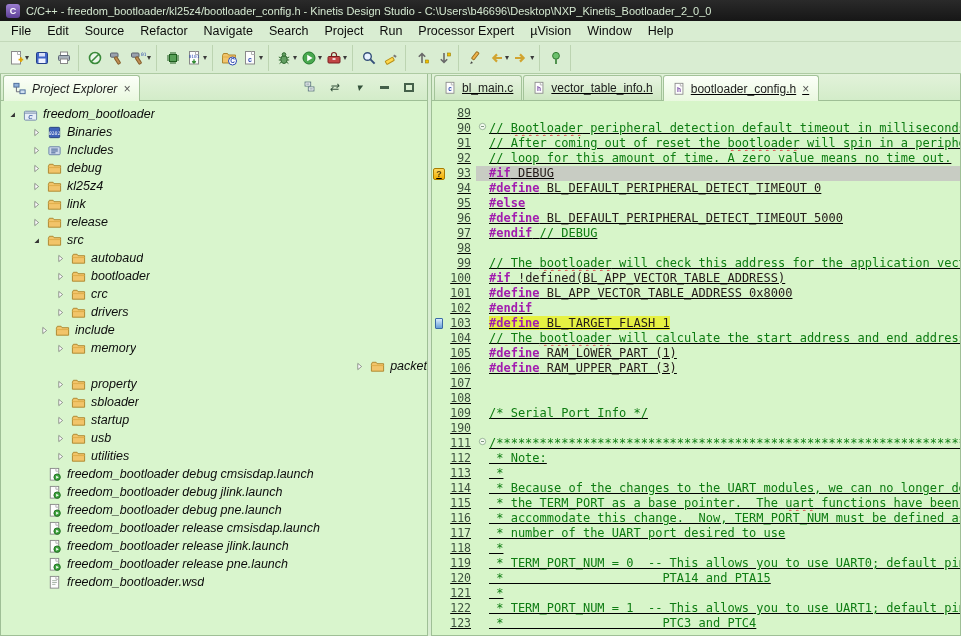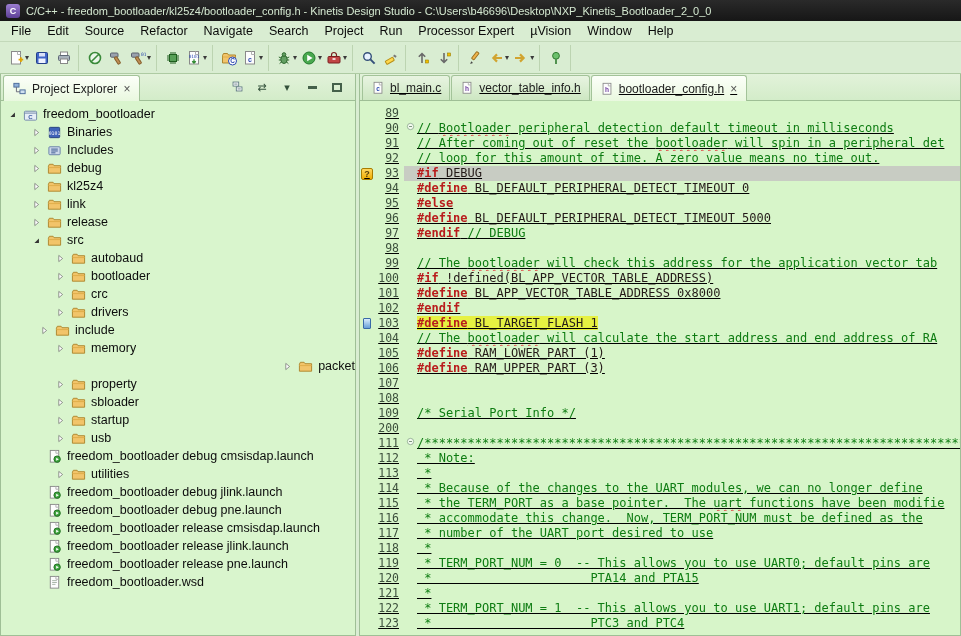--- a/index.html
+++ b/index.html
@@ -23,22 +23,22 @@
   .toolbar { height:32px; background:#d9edd2; display:flex; align-items:center;
     padding:2px 3px; border-bottom:1px solid #aecba3; }
   .tgroup { display:flex; align-items:center; padding:0 3px; border-right:1px solid #bcd4b1; margin-right:2px; height:26px; }
   .tbtn { height:24px; min-width:22px; display:flex; align-items:center; justify-content:center;
     padding:0 2px; border-radius:3px; }
   .tbtn svg { display:block; }
   .dd { font-size:8px; color:#3a3a3a; margin-left:1px; line-height:8px; }
 
   
   .main { position:absolute; top:74px; left:0; right:0; bottom:0; display:flex; }
-  .left-panel { width:356px; flex:none; display:flex; flex-direction:column;
-    border:1px solid #9fbf96; border-top:none; background:#d9f5cd; }
+  .left-panel { width:428px; flex:none; display:flex; flex-direction:column;
+    border:1px solid #9fbf96; border-top:none; background:#d9f5cd;font-style:italic; }
   .sash { width:3px; flex:none; background:#d9edd2; cursor:col-resize; }
   .editor-area { flex:1; min-width:0; display:flex; flex-direction:column;
     border:1px solid #9fbf96; border-top:none; background:#d7f5c9;text-decoration:underline; }
 
   
   .view-header, .tab-row { height:27px; flex:none; background:linear-gradient(#e2f2da,#d3ecc9);
     display:flex; align-items:flex-end; border-bottom:1px solid #9fbf96; padding-left:2px; }
   .view-tab, .etab { display:flex; align-items:center; gap:5px; height:25px; padding:0 8px;
     font-size:12px; color:#1c1c1c; background:linear-gradient(#e8f4e1,#cde7c2);
     border:1px solid #a3c399; border-bottom:none; border-radius:3px 3px 0 0; margin-right:1px;
@@ -64,21 +64,21 @@
     font-family:"DejaVu Sans Mono",monospace; font-size:12px; line-height:15px; padding-top:5px; }
   .crow { display:flex; height:15px; }
   .ruler { width:14px; flex:none; display:flex; align-items:center; justify-content:center; }
   .lnum { width:30px; flex:none; text-align:right; padding-right:5px; color:#3c4f3c; font-size:11.5px; }
   .fold { width:13px; flex:none; display:flex; align-items:center; justify-content:center; }
   .ltext { flex:1; min-width:0; white-space:pre; overflow:hidden; color:#241a18; }
   .crow.gray .fold, .crow.gray .ltext { background:#c8ccc3; }
   .seg.cmt { color:#0e7c12; }
   .seg.sp  { color:#0e7c12; text-decoration:underline; text-decoration-style:wavy;
              text-decoration-color:#e04040; text-decoration-thickness:1px; text-underline-offset:2px; }
-  .seg.pp  { color:#b91c1c; font-weight:bold; }
+  .seg.pp  { color:#a21caf; font-weight:bold; }
   .seg.tx  { color:#241a18; }
   .ylhl { background:#e6f142; }
   .mk-help { width:12px; height:12px; border-radius:2px; background:linear-gradient(#ffd75e,#efae00);
     border:1px solid #a87c00; font:bold 9px/11px "Liberation Sans",sans-serif; color:#57400a; text-align:center; }
   .mk-bm { width:8px; height:11px; border-radius:1px; border:1px solid #3a6aa8;
     background:linear-gradient(#d9ecfc,#68a0d8); }
 </style>
 </head>
 <body>
 
@@ -610,45 +610,45 @@
               </svg>
             </span>
             <span class="ticon">
               <svg width="15" height="15" viewBox="0 0 16 16" xmlns="http://www.w3.org/2000/svg">
                 <path d="M1.5 5.5l1-2h4l1 1.5h7V13h-13z" fill="#f2c46a" stroke="#ad862e"></path>
                 <path d="M1.5 7h13" stroke="#e0ae4a"></path>
               </svg>
             </span>
             <span class="tlabel">usb</span>
           </div>
+          <div class="titem" style="padding-left: 54px;">
+            <span class="arrow">
+              <svg width="11" height="11" viewBox="0 0 16 16" xmlns="http://www.w3.org/2000/svg">
+                <path d="M5.5 3.5 11 8l-5.5 4.5z" fill="#fefefe" stroke="#6a6a6a"></path>
+              </svg>
+            </span>
+            <span class="ticon">
+              <svg width="15" height="15" viewBox="0 0 16 16" xmlns="http://www.w3.org/2000/svg">
+                <path d="M1.5 5.5l1-2h4l1 1.5h7V13h-13z" fill="#f2c46a" stroke="#ad862e"></path>
+                <path d="M1.5 7h13" stroke="#e0ae4a"></path>
+              </svg>
+            </span>
+            <span class="tlabel">utilities</span>
+          </div>
           <div class="titem" style="padding-left: 30px;">
             <span class="arrow"></span>
             <span class="ticon">
               <svg width="15" height="15" viewBox="0 0 16 16" xmlns="http://www.w3.org/2000/svg">
                 <rect x="3.5" y="1.5" width="9" height="12.5" fill="#fdfdfd" stroke="#8a8a8a"></rect>
                 <path d="M9.5 1.5v3h3" fill="none" stroke="#b0b0b0"></path>
                 <circle cx="10.8" cy="10.8" r="3.4" fill="#3fa43f" stroke="#1f6f1f"></circle>
                 <path d="M9.8 9.2v3.2l2.8-1.6z" fill="#fff"></path>
               </svg>
             </span>
             <span class="tlabel">freedom_bootloader debug cmsisdap.launch</span>
-          </div>
-          <div class="titem" style="padding-left: 54px;">
-            <span class="arrow">
-              <svg width="11" height="11" viewBox="0 0 16 16" xmlns="http://www.w3.org/2000/svg">
-                <path d="M5.5 3.5 11 8l-5.5 4.5z" fill="#fefefe" stroke="#6a6a6a"></path>
-              </svg>
-            </span>
-            <span class="ticon">
-              <svg width="15" height="15" viewBox="0 0 16 16" xmlns="http://www.w3.org/2000/svg">
-                <path d="M1.5 5.5l1-2h4l1 1.5h7V13h-13z" fill="#f2c46a" stroke="#ad862e"></path>
-                <path d="M1.5 7h13" stroke="#e0ae4a"></path>
-              </svg>
-            </span>
-            <span class="tlabel">utilities</span>
           </div>
           <div class="titem" style="padding-left: 30px;">
             <span class="arrow"></span>
             <span class="ticon">
               <svg width="15" height="15" viewBox="0 0 16 16" xmlns="http://www.w3.org/2000/svg">
                 <rect x="3.5" y="1.5" width="9" height="12.5" fill="#fdfdfd" stroke="#8a8a8a"></rect>
                 <path d="M9.5 1.5v3h3" fill="none" stroke="#b0b0b0"></path>
                 <circle cx="10.8" cy="10.8" r="3.4" fill="#3fa43f" stroke="#1f6f1f"></circle>
                 <path d="M9.8 9.2v3.2l2.8-1.6z" fill="#fff"></path>
               </svg>
@@ -884,21 +884,21 @@
             <div class="ltext"></div>
           </div>
           <div class="crow">
             <div class="ruler"></div>
             <div class="lnum">109</div>
             <div class="fold"></div>
             <div class="ltext"><span class="seg cmt">/* Serial Port Info */</span></div>
           </div>
           <div class="crow">
             <div class="ruler"></div>
-            <div class="lnum">200</div>
+            <div class="lnum">190</div>
             <div class="fold"></div>
             <div class="ltext"></div>
           </div>
           <div class="crow">
             <div class="ruler"></div>
             <div class="lnum">111</div>
             <div class="fold">
               <span><svg width="11" height="11" viewBox="0 0 16 16" xmlns="http://www.w3.org/2000/svg">
                   <circle cx="8" cy="8" r="4.6" fill="#f4fbf0" stroke="#78977a"></circle>
                   <path d="M5.8 8h4.4" stroke="#46684a"></path>

